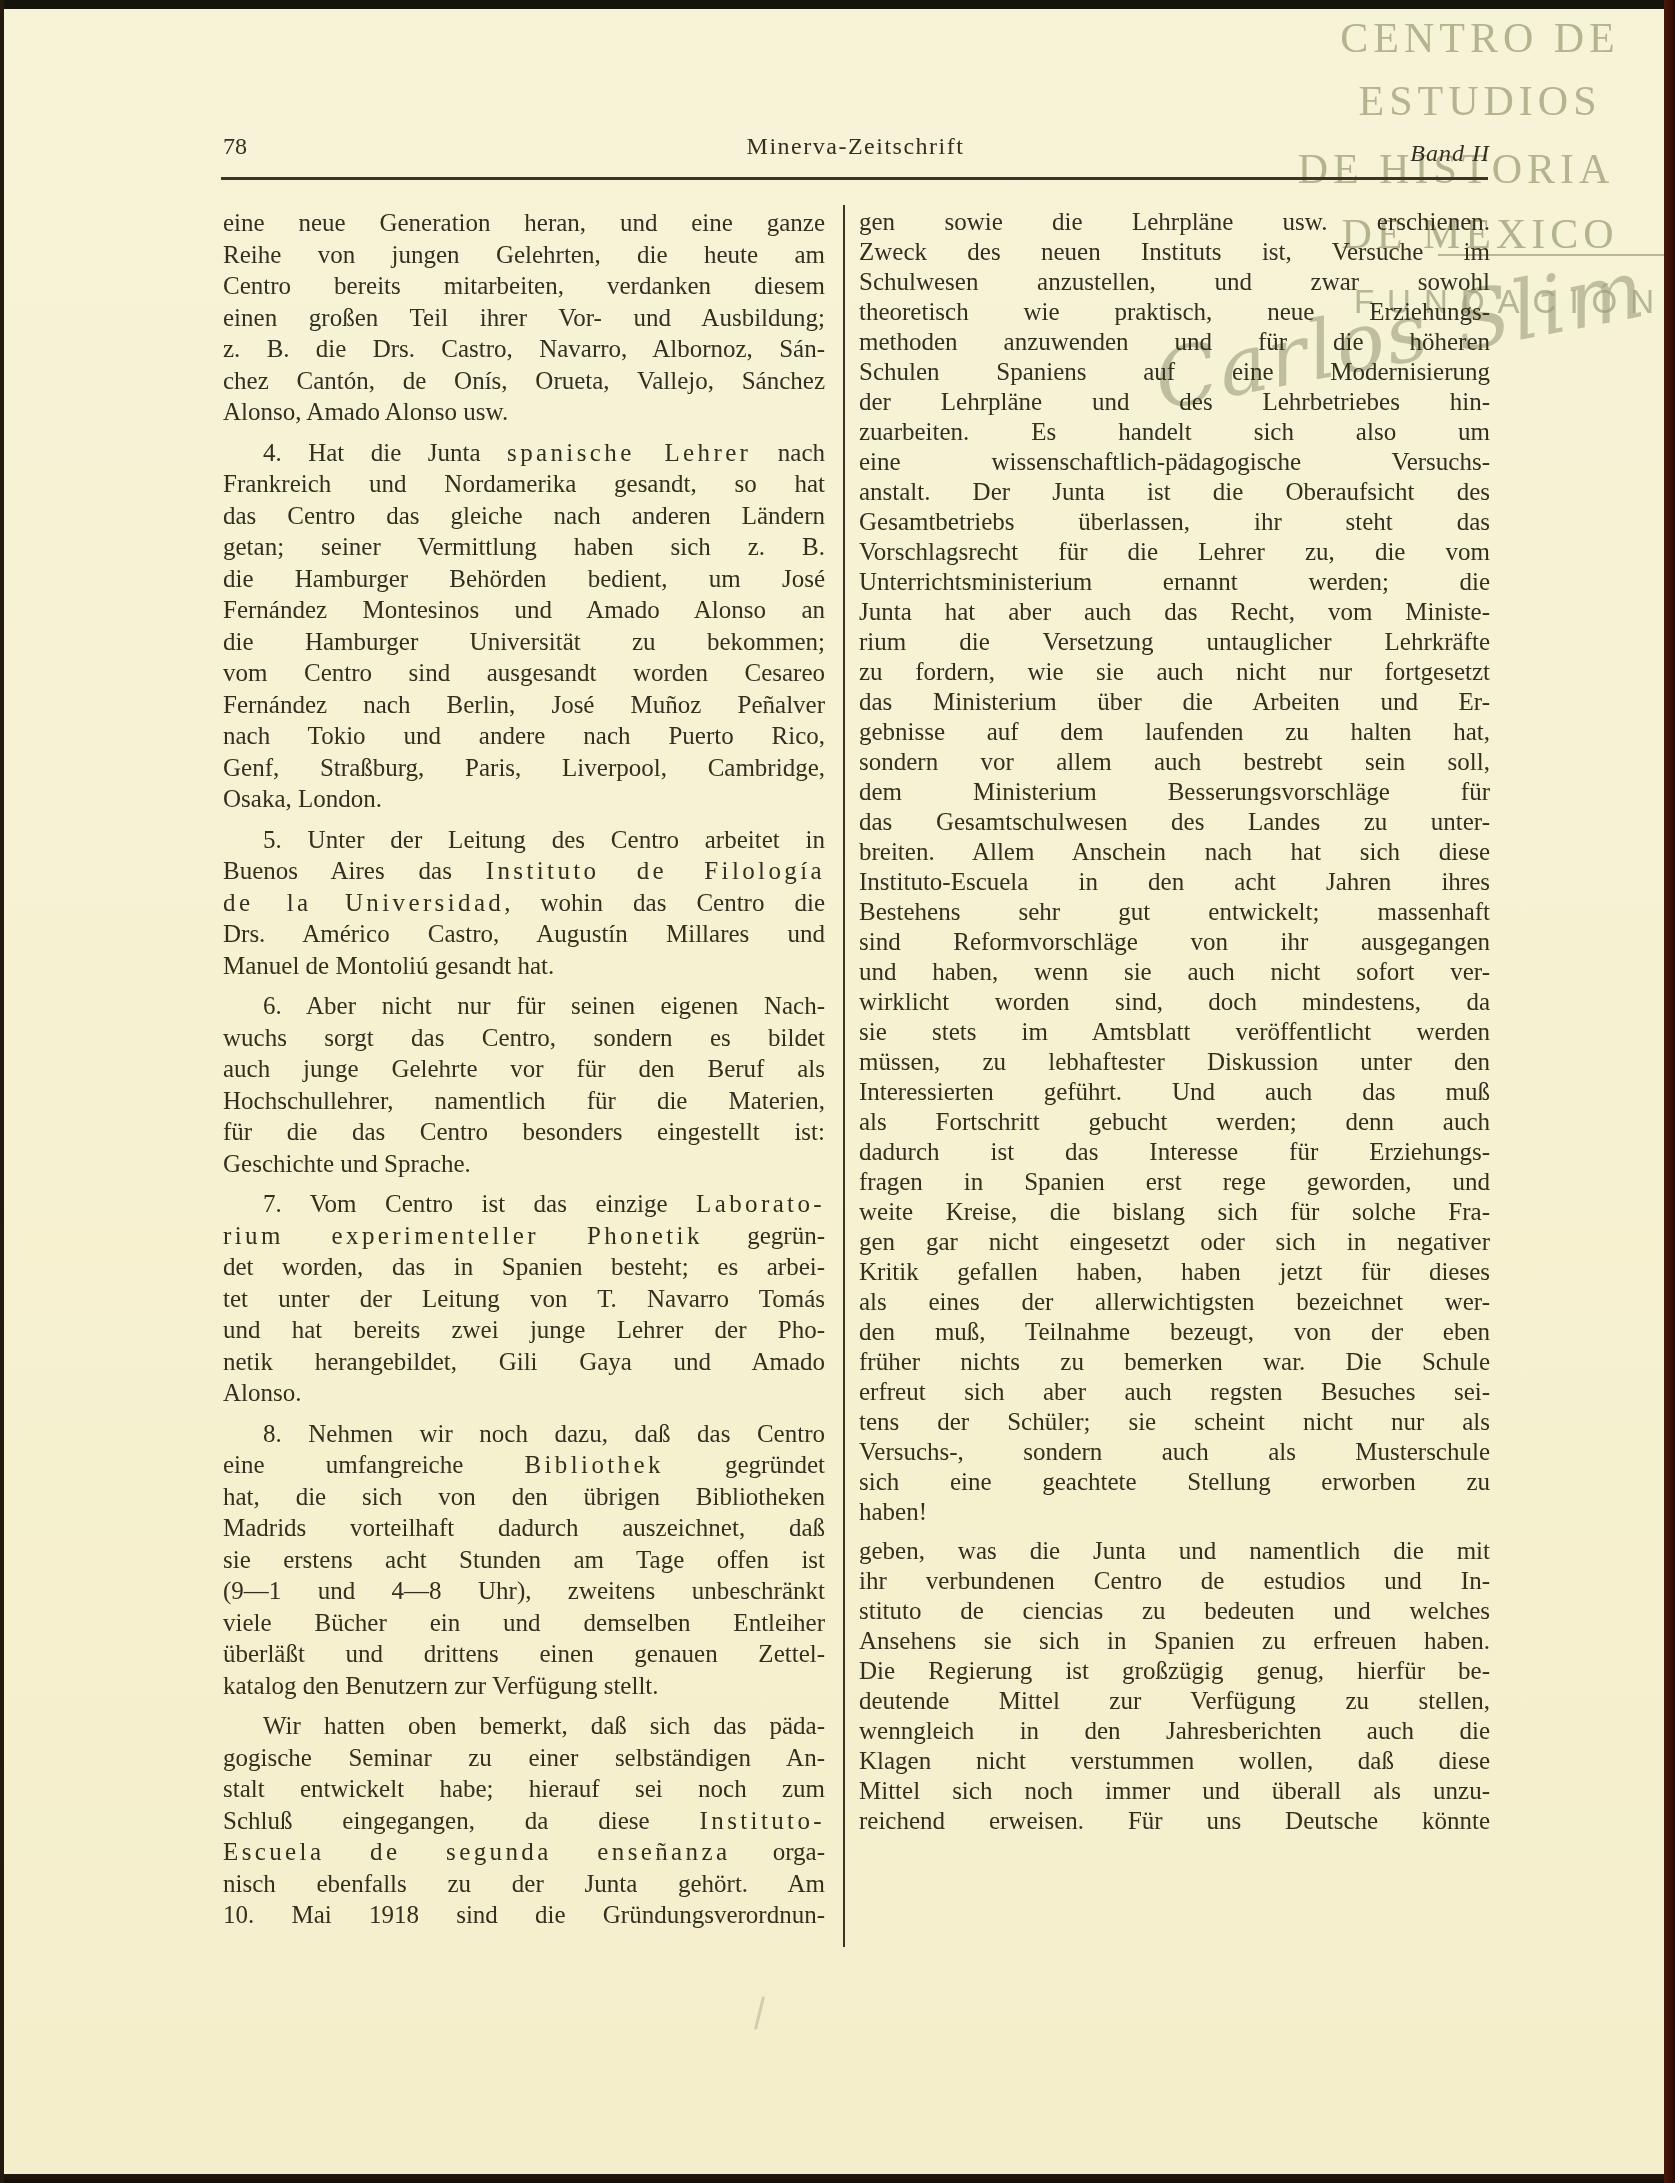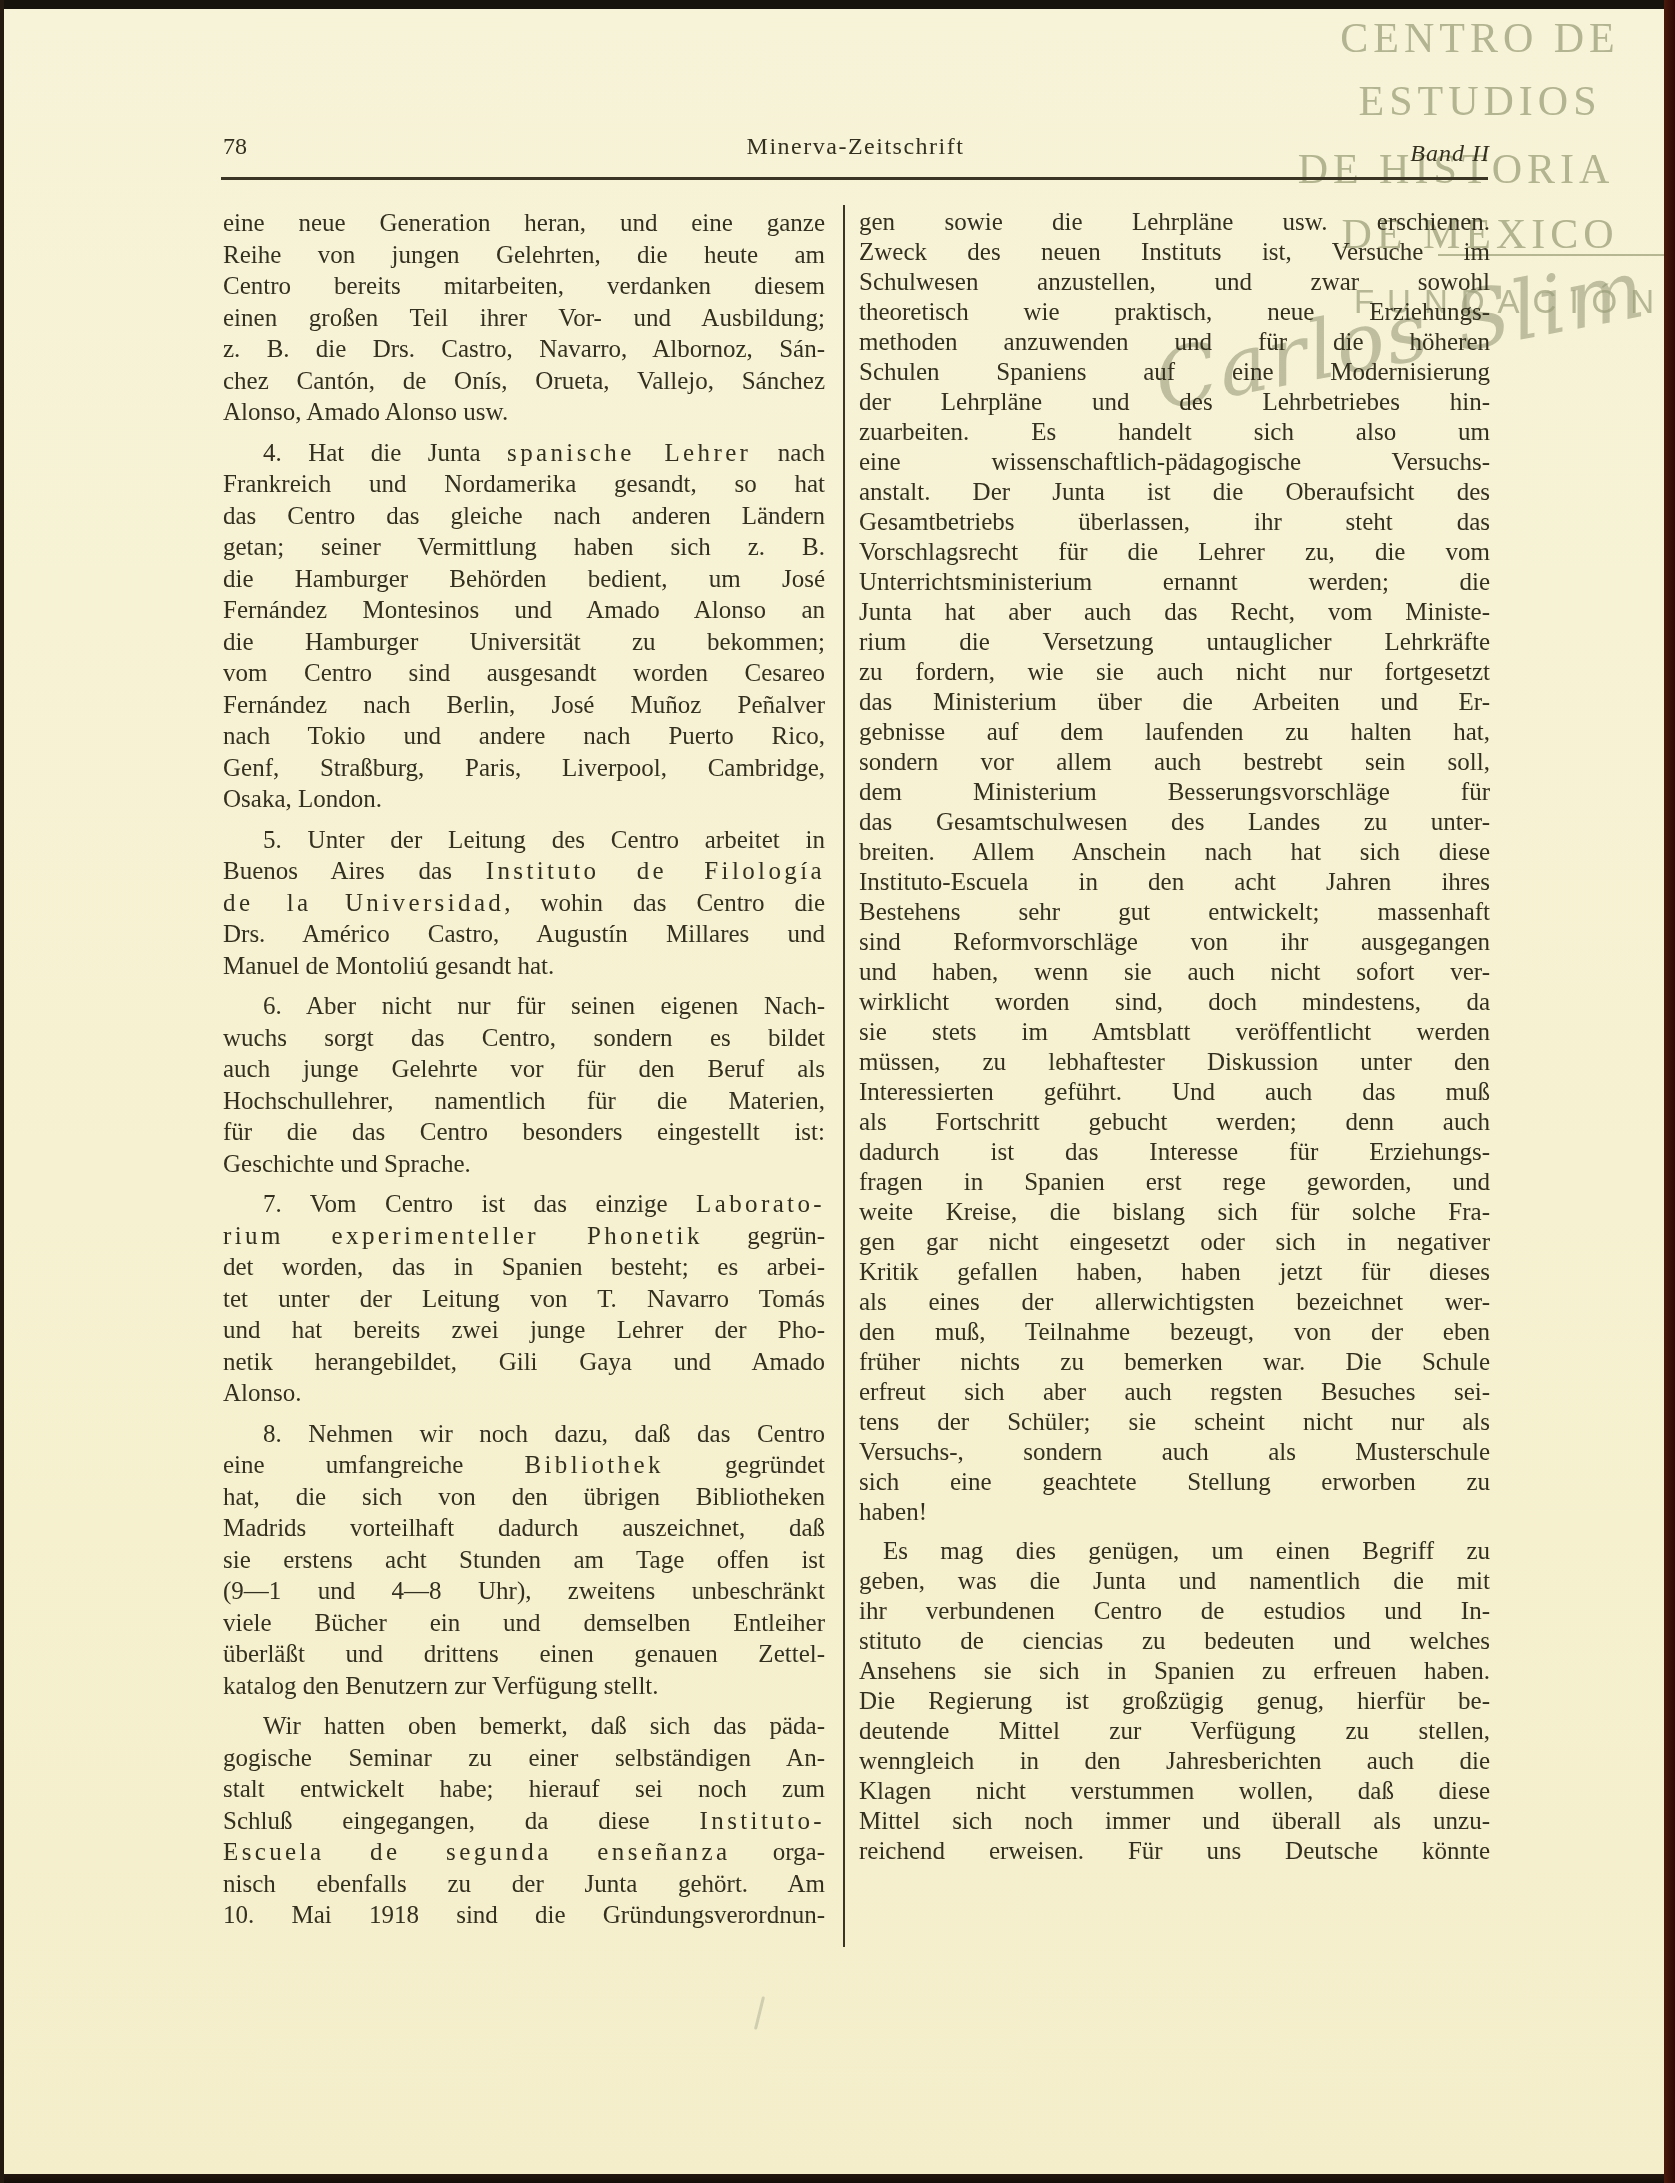--- a/index.html
+++ b/index.html
@@ -189,21 +189,20 @@
       <div class="line"><span>als eines der allerwichtigsten bezeichnet wer-</span></div>
       <div class="line"><span>den muß, Teilnahme bezeugt, von der eben</span></div>
       <div class="line"><span>früher nichts zu bemerken war. Die Schule</span></div>
       <div class="line"><span>erfreut sich aber auch regsten Besuches sei-</span></div>
       <div class="line"><span>tens der Schüler; sie scheint nicht nur als</span></div>
       <div class="line"><span>Versuchs-, sondern auch als Musterschule</span></div>
       <div class="line"><span>sich eine geachtete Stellung erworben zu</span></div>
       <div class="line lastline"><span>haben!</span></div>
     </div>
     <div class="para">
-      <div class="line indent"><span>Es mag dies genügen, um einen Begriff zu</span></div>
       <div class="line"><span>geben, was die Junta und namentlich die mit</span></div>
       <div class="line"><span>ihr verbundenen Centro de estudios und In-</span></div>
       <div class="line"><span>stituto de ciencias zu bedeuten und welches</span></div>
       <div class="line"><span>Ansehens sie sich in Spanien zu erfreuen haben.</span></div>
       <div class="line"><span>Die Regierung ist großzügig genug, hierfür be-</span></div>
       <div class="line"><span>deutende Mittel zur Verfügung zu stellen,</span></div>
       <div class="line"><span>wenngleich in den Jahresberichten auch die</span></div>
       <div class="line"><span>Klagen nicht verstummen wollen, daß diese</span></div>
       <div class="line"><span>Mittel sich noch immer und überall als unzu-</span></div>
       <div class="line"><span>reichend erweisen. Für uns Deutsche könnte</span></div>

